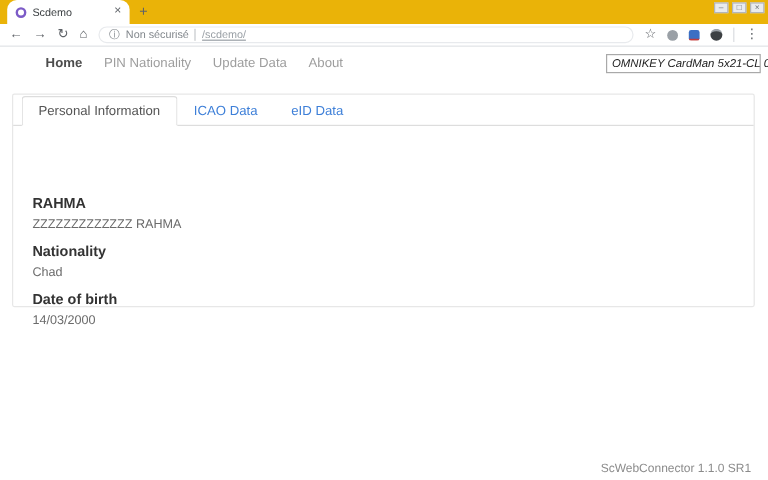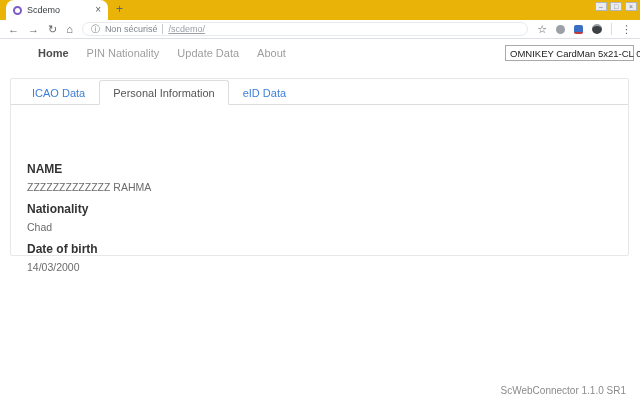--- a/index.html
+++ b/index.html
@@ -33,21 +33,21 @@
   .ext-swirl { width:10px; height:10px; border-radius:50%; background:#3c4043; border-top:2px solid #9aa0a6; }
   .tool-sep { width:1px; height:12px; background:#dadce0; }
 
   
   .pagenav { position:absolute; top:39px; left:0; right:0; height:28px; display:flex;
     align-items:center; padding:0 6px 0 38px; gap:18px; background:#fff; }
   .navlink { font-size:11px; color:#9e9e9e; white-space:nowrap; }
   .navlink.current { color:#4d4d4d; font-weight:bold; }
   .reader-select { margin-left:auto; width:129px; height:16px; border:1px solid #a9a9a9;
     background:#fff; display:flex; align-items:center; justify-content:space-between;
-    padding:0 3px 0 4px; font-size:9.5px; color:#222; white-space:nowrap; }
+    padding:0 3px 0 4px; font-size:9.5px; color:#222; white-space:nowrap;font-style:italic; }
 
   
   .panel { position:absolute; left:10px; width:619px; top:78px; height:178px;
     border:1px solid #e7e7e7; border-radius:2px; background:#fff; }
   .tabrow { display:flex; align-items:flex-end; border-bottom:1px solid #ddd; padding-left:7px; height:26px; }
   .ptab { padding:6px 13px 5px 13px; font-size:11px; color:#3d7fd8; border:1px solid transparent;
     margin-bottom:-1px; white-space:nowrap; }
   .ptab.active { color:#555; background:#fff; border:1px solid #ddd; border-bottom-color:#fff;
     border-radius:3px 3px 0 0; }
   .fields { padding:57px 16px 0 16px; }
@@ -98,26 +98,26 @@
   <span class="navlink">Update Data</span>
   <span class="navlink">About</span>
   <div class="reader-select">
     <span>OMNIKEY CardMan 5x21-CL 0</span>
 
   </div>
 </div>
 
 <div class="panel">
   <div class="tabrow">
+    <span class="ptab active">Personal Information</span>
     <span class="ptab">ICAO Data</span>
-    <span class="ptab active">Personal Information</span>
     <span class="ptab">eID Data</span>
   </div>
   <div class="fields">
-    <div class="f-label">NAME</div>
+    <div class="f-label">RAHMA</div>
     <div class="f-value">ZZZZZZZZZZZZZ RAHMA</div>
     <div class="f-label">Nationality</div>
     <div class="f-value">Chad</div>
     <div class="f-label">Date of birth</div>
     <div class="f-value">14/03/2000</div>
   </div>
 </div>
 
 <div class="footer">ScWebConnector 1.1.0 SR1</div>
 

